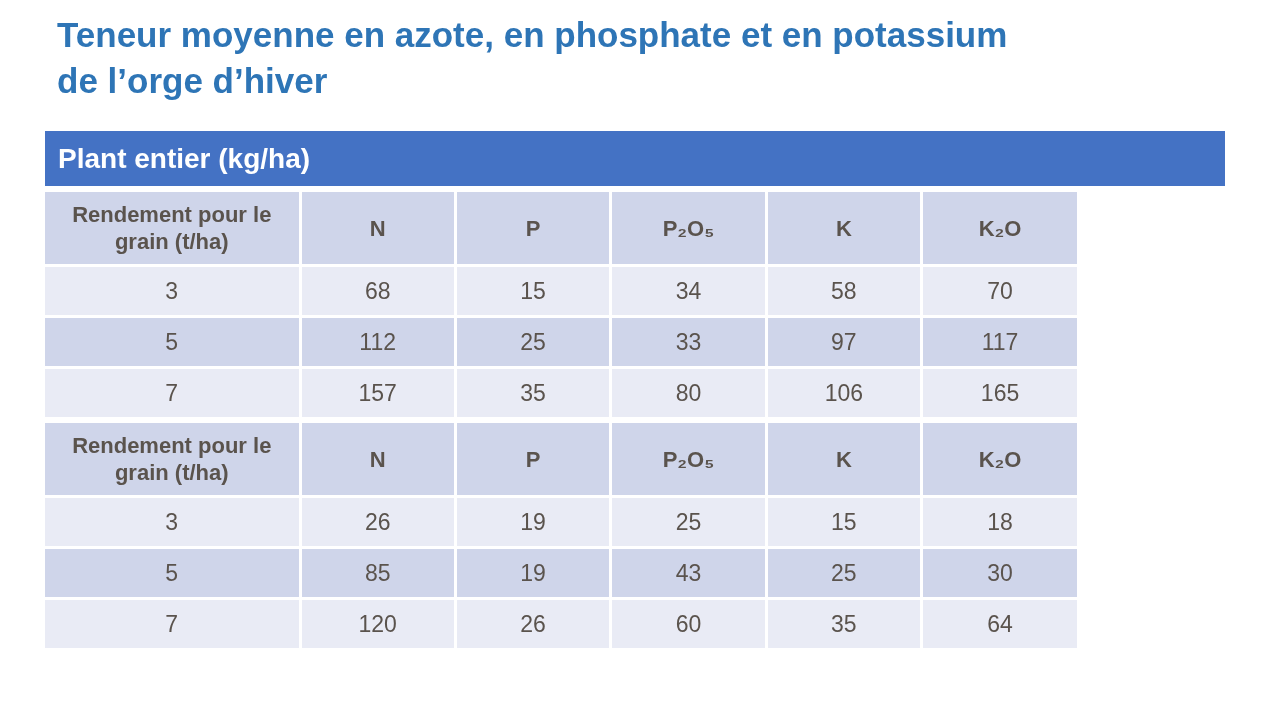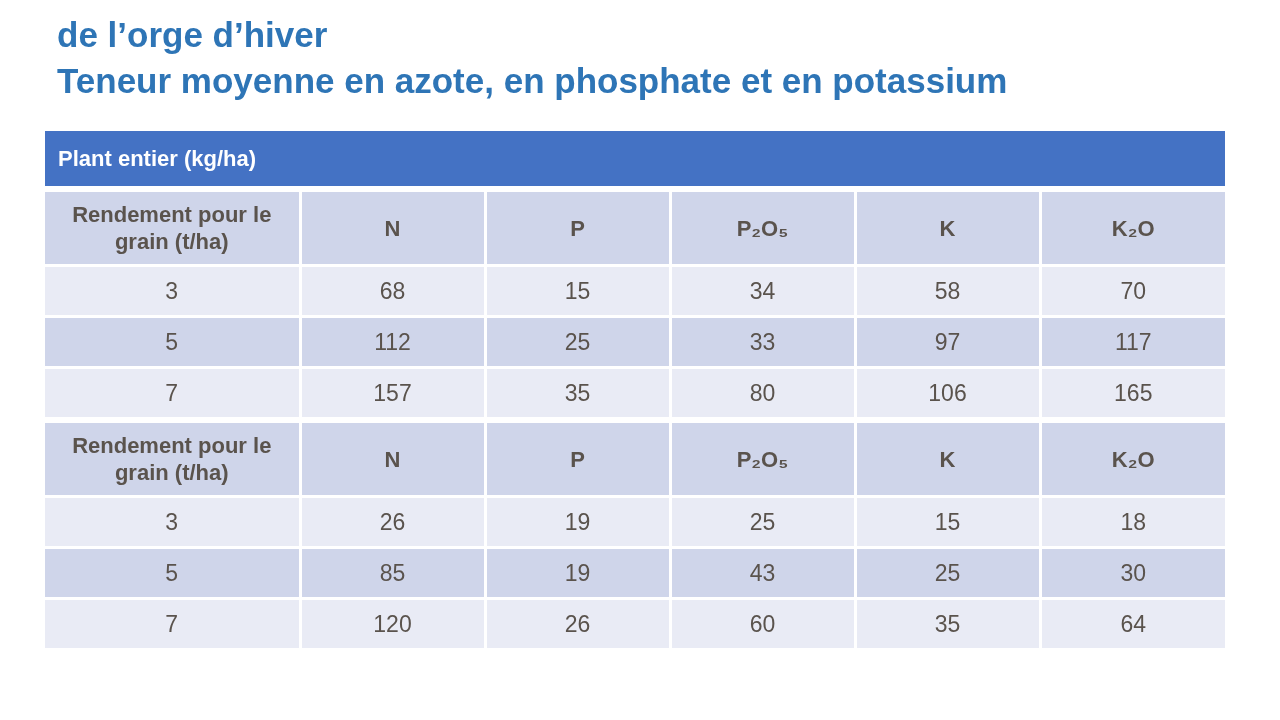--- a/index.html
+++ b/index.html
@@ -17,25 +17,25 @@
   }
   .title-line { display:block; }
 
   .content { position:absolute; left:45px; top:131px; width:1180px; }
 
   .section-bar {
     height:55px; margin-bottom:6px; box-sizing:border-box;
     background:var(--color-bar,#4472C4);
     color:var(--color-bar-text,#ffffff);
     display:flex; align-items:center;
-    font-size:22px; font-weight:700; padding-left:13px;
+    font-size:28px; font-weight:700; padding-left:13px;
   }
 
   table.data-table {
-    width:1180px; table-layout:fixed; border-collapse:collapse;
+    width:1032px; table-layout:fixed; border-collapse:collapse;
     margin:0 0 6px 0;
   }
   col.c-first { width:255px; }
   th, td {
     text-align:center; vertical-align:middle; padding:0;
     color:var(--color-cell-text,#5A534D);
     border:0; border-right:3px solid #ffffff;
     overflow:hidden;
   }
   th:last-child, td:last-child { border-right:0; }
@@ -47,22 +47,22 @@
   }
   tr.row-light td { background:var(--color-band-light,#E9EBF5); height:48px; font-size:23px; }
   tr.row-dark  td { background:var(--color-band-dark,#CFD5EA);  height:48px; font-size:23px; }
 </style>
 </head>
 <body>
 
 <div class="slide">
 
   <h1 class="title">
+    <span class="title-line">Teneur moyenne en azote, en phosphate et en potassium</span>
     <span class="title-line">de l’orge d’hiver</span>
-    <span class="title-line">Teneur moyenne en azote, en phosphate et en potassium</span>
   </h1>
 
   <div class="content">
 
     <section>
       <div class="section-bar">
         <span>Plant entier (kg/ha)</span>
       </div>
       <table class="data-table">
         <colgroup>

